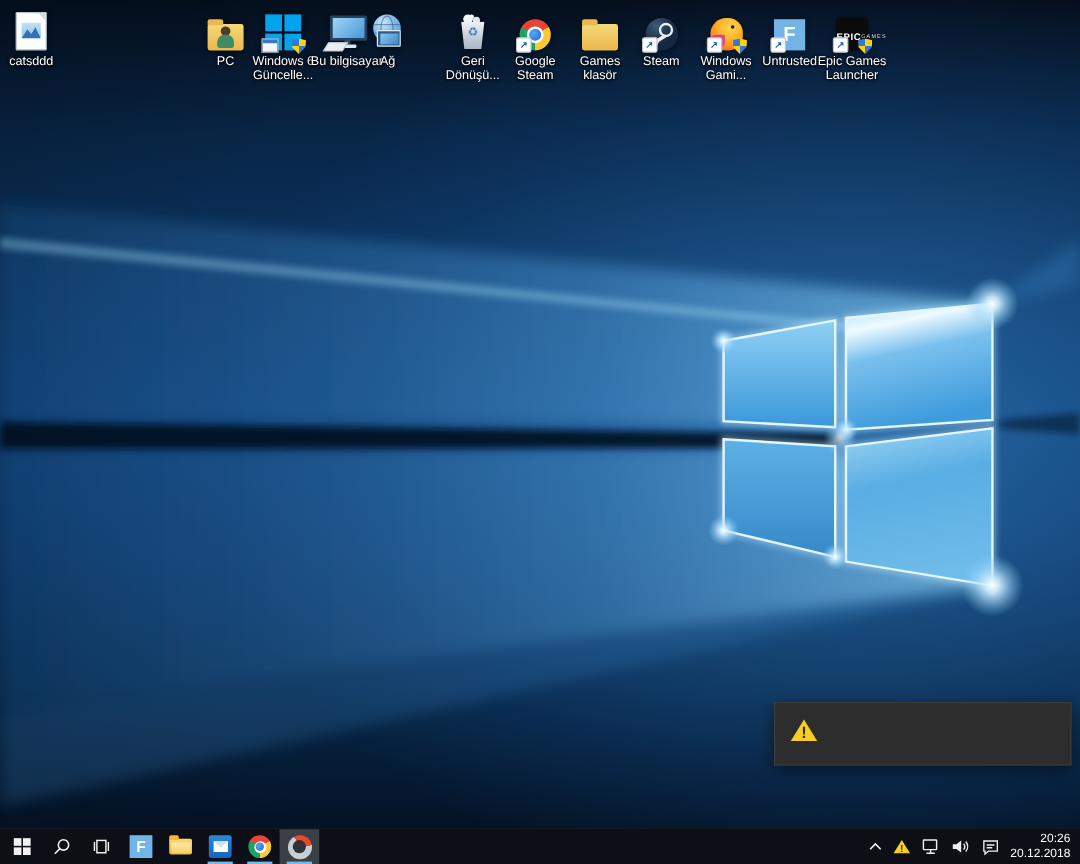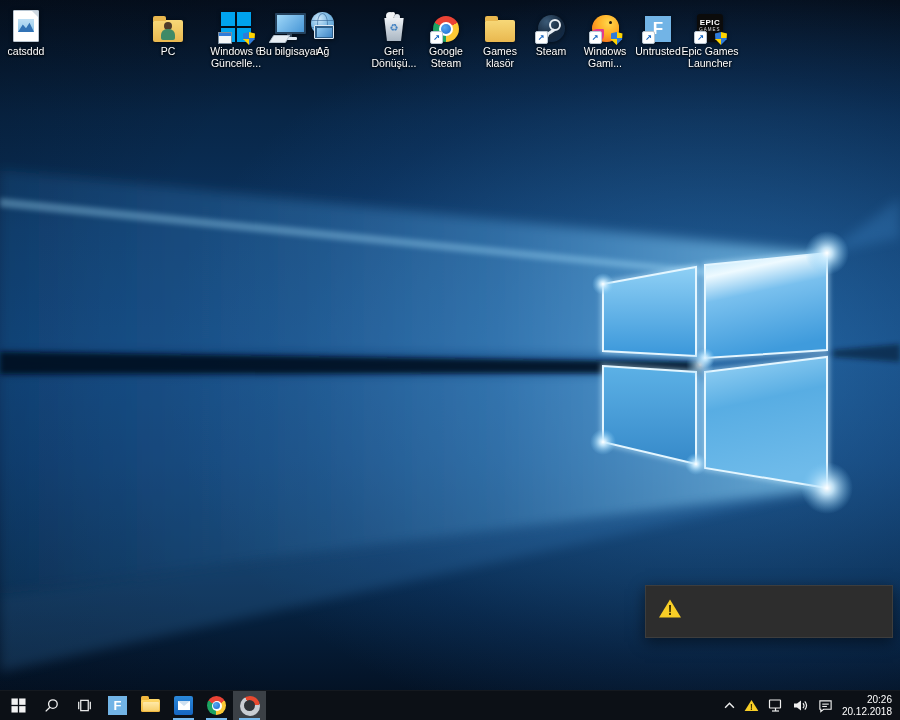--- a/index.html
+++ b/index.html
@@ -93,21 +93,21 @@
   .tgb .bodyt{position:absolute;inset:0;border-radius:52% 48% 46% 54%;
     background:radial-gradient(circle at 62% 30%,#ffd84d,#ffab24 45%,#f77c1e 75%,#ef5c17);}
   .tgb .wing{position:absolute;left:-1px;bottom:0;width:13px;height:13px;
     border-radius:50% 10% 60% 50%;background:#e23a8e;}
   .tgb .eye{position:absolute;right:7px;top:6px;width:3px;height:3px;border-radius:50%;background:#26160a;}
 
   .fnsq{width:26px;height:26px;background:#72b4e6;display:flex;align-items:center;justify-content:center;
     color:#fff;font-weight:bold;font-size:17px;}
   .fnsq.sm{width:19px;height:19px;font-size:13px;}
 
-  .epic{width:26px;height:28px;background:#0b0b0b;border-radius:3px;display:flex;flex-direction:column;
+  .epic{width:26px;height:28px;background:#0b0b0b;border-radius:3px;display:flex;flex-direction:row;
     align-items:center;padding-top:5px;box-sizing:border-box;color:#fff;}
   .epic .e1{font-size:8px;font-weight:bold;letter-spacing:.5px;line-height:8px;}
   .epic .e2{font-size:4.5px;letter-spacing:1px;line-height:6px;color:#ddd;}
 
   
   .perf{position:absolute;top:42px;right:8px;height:26px;border-radius:13px;
     background:rgba(8,14,28,.58);border:1px solid rgba(70,110,180,.28);
     display:flex;align-items:center;gap:8px;padding:0 7px 0 5px;}
   .perf .rocketbg{width:18px;height:18px;border-radius:50%;background:rgba(25,55,110,.55);
     display:flex;align-items:center;justify-content:center;}
@@ -230,21 +230,21 @@
                 <div class="mtn"></div>
               </div>
         </div>
       </div>
         </div>
       <div class="lbl">
         <span>catsddd</span>
       </div>
     </div>
 
-    <div class="di" style="left:136px">
+    <div class="di" style="left:156px">
       <div class="art">
           <div class="aw pcfold">
         <div class="folder"></div>
         <div class="head"></div>
             <div class="bodyp"></div>
       </div>
         </div>
       <div class="lbl">
         <span>PC</span>
       </div>

